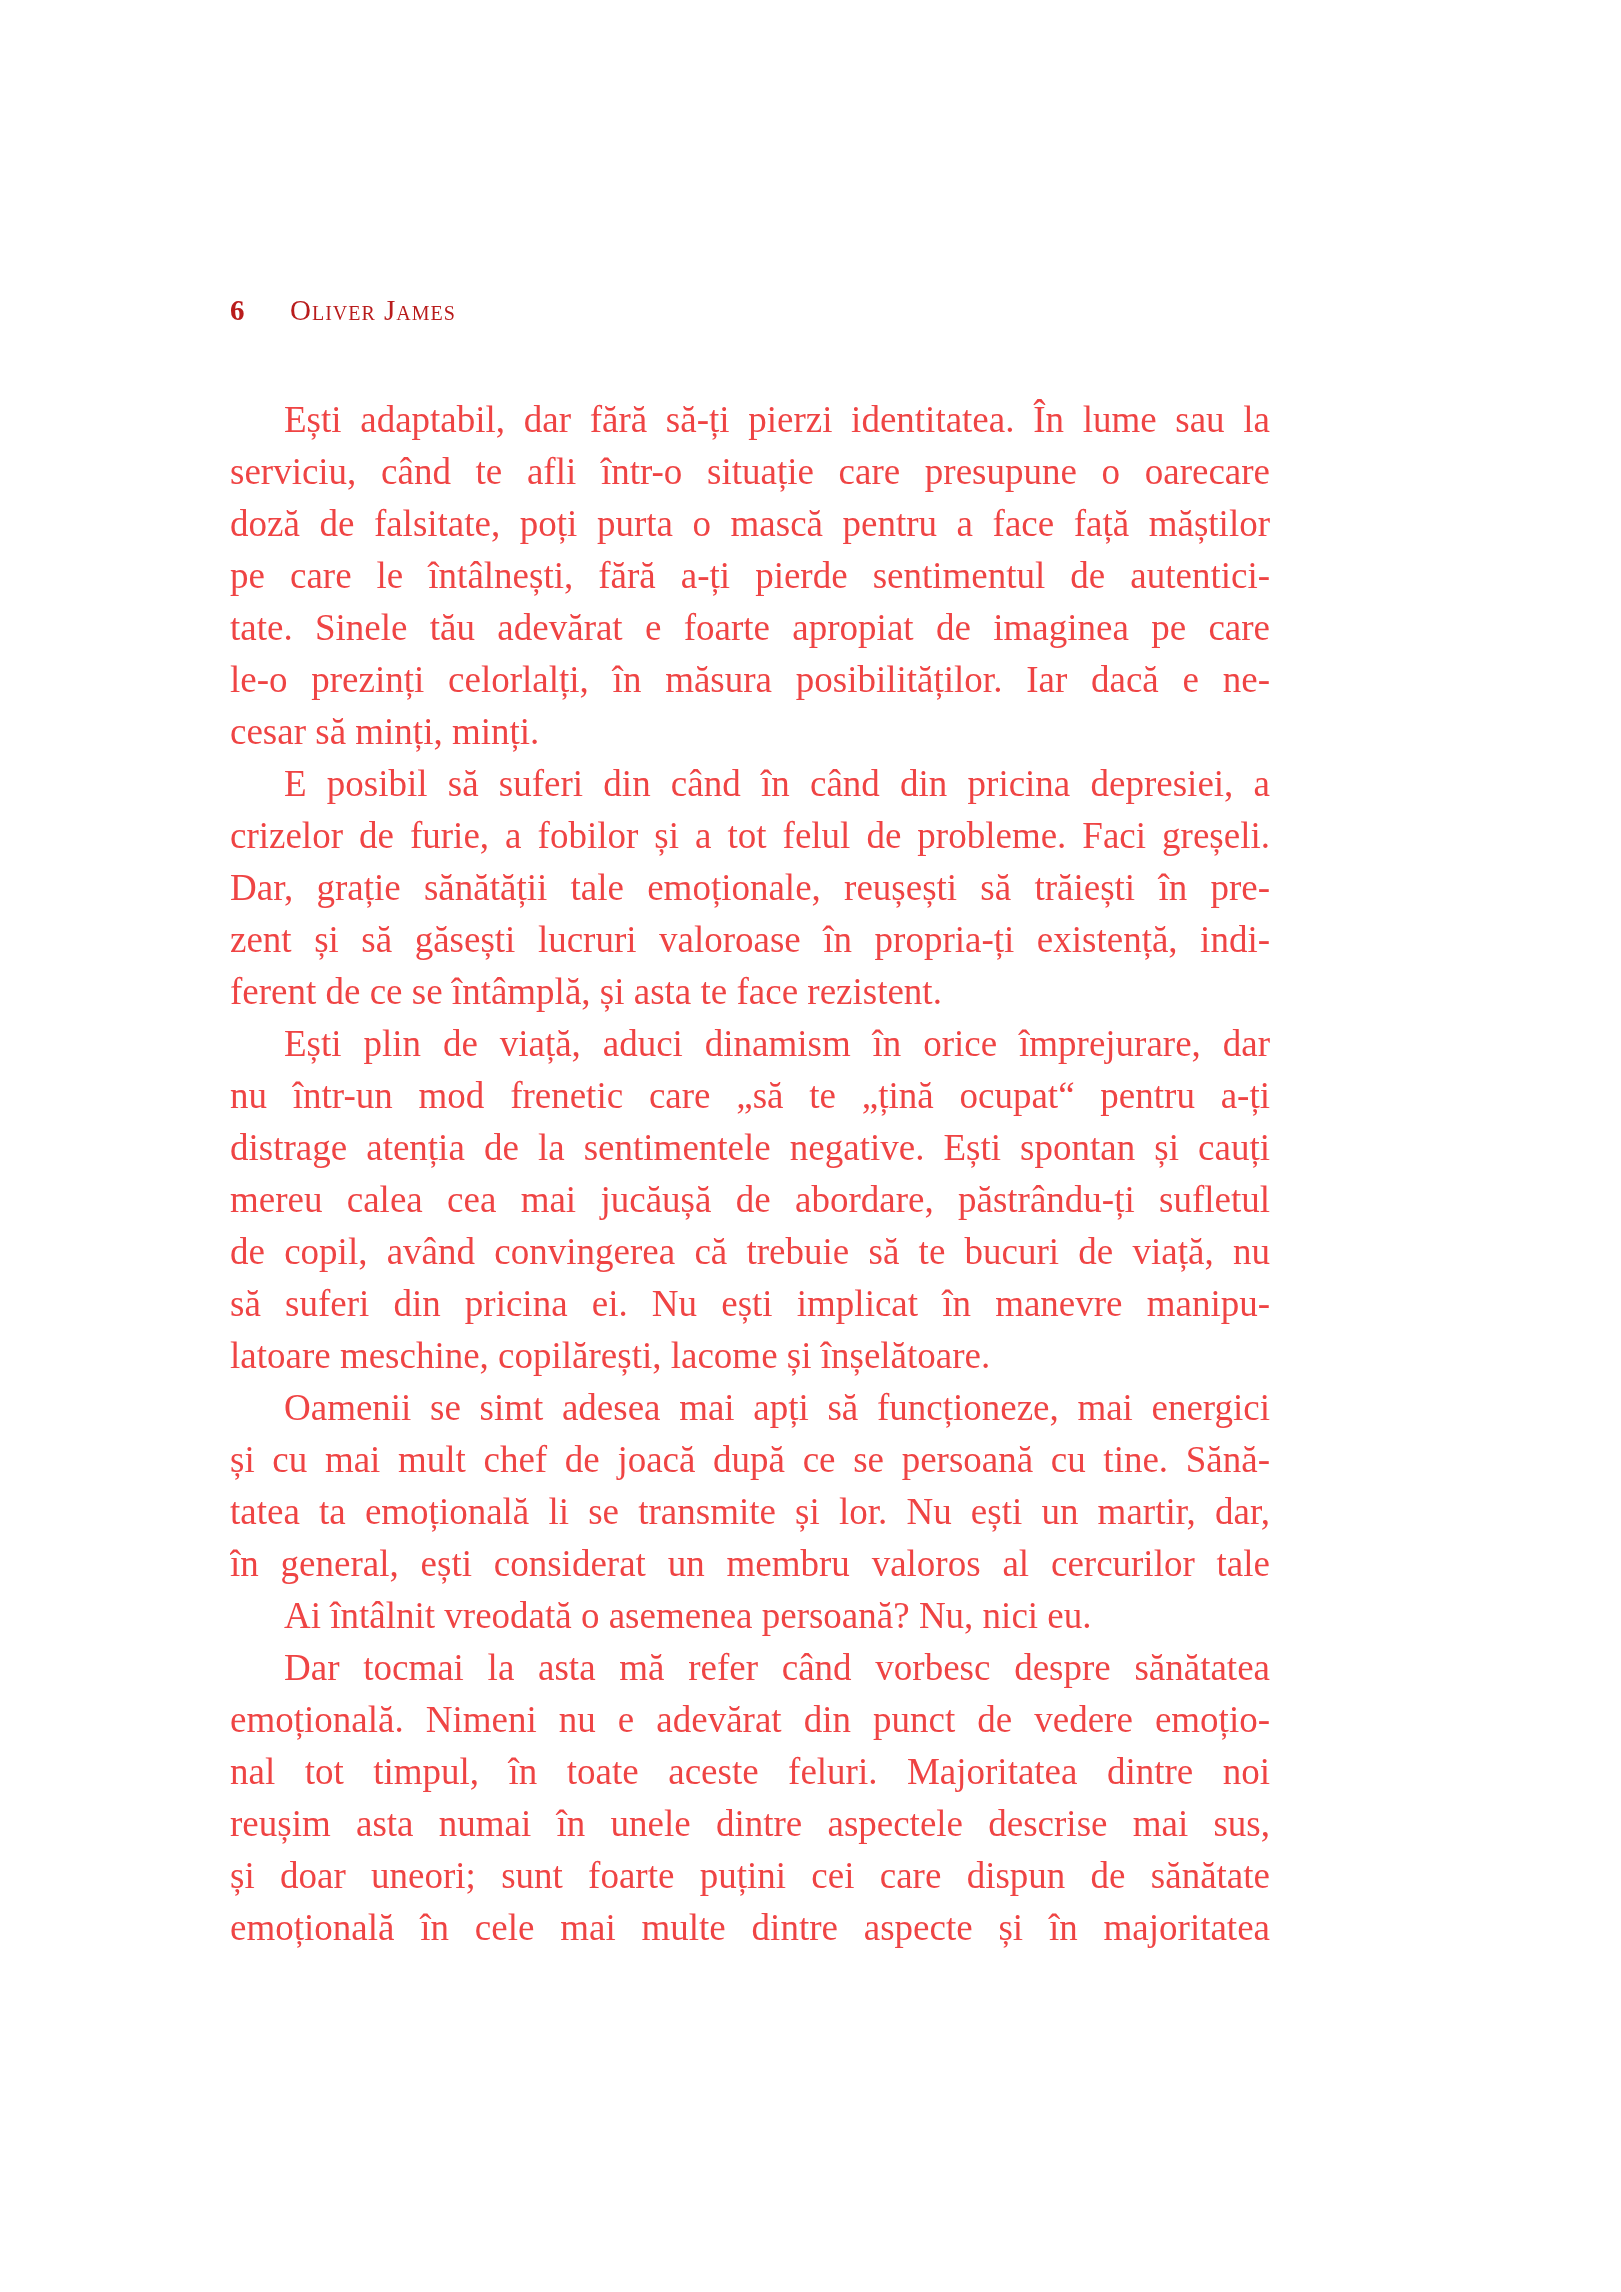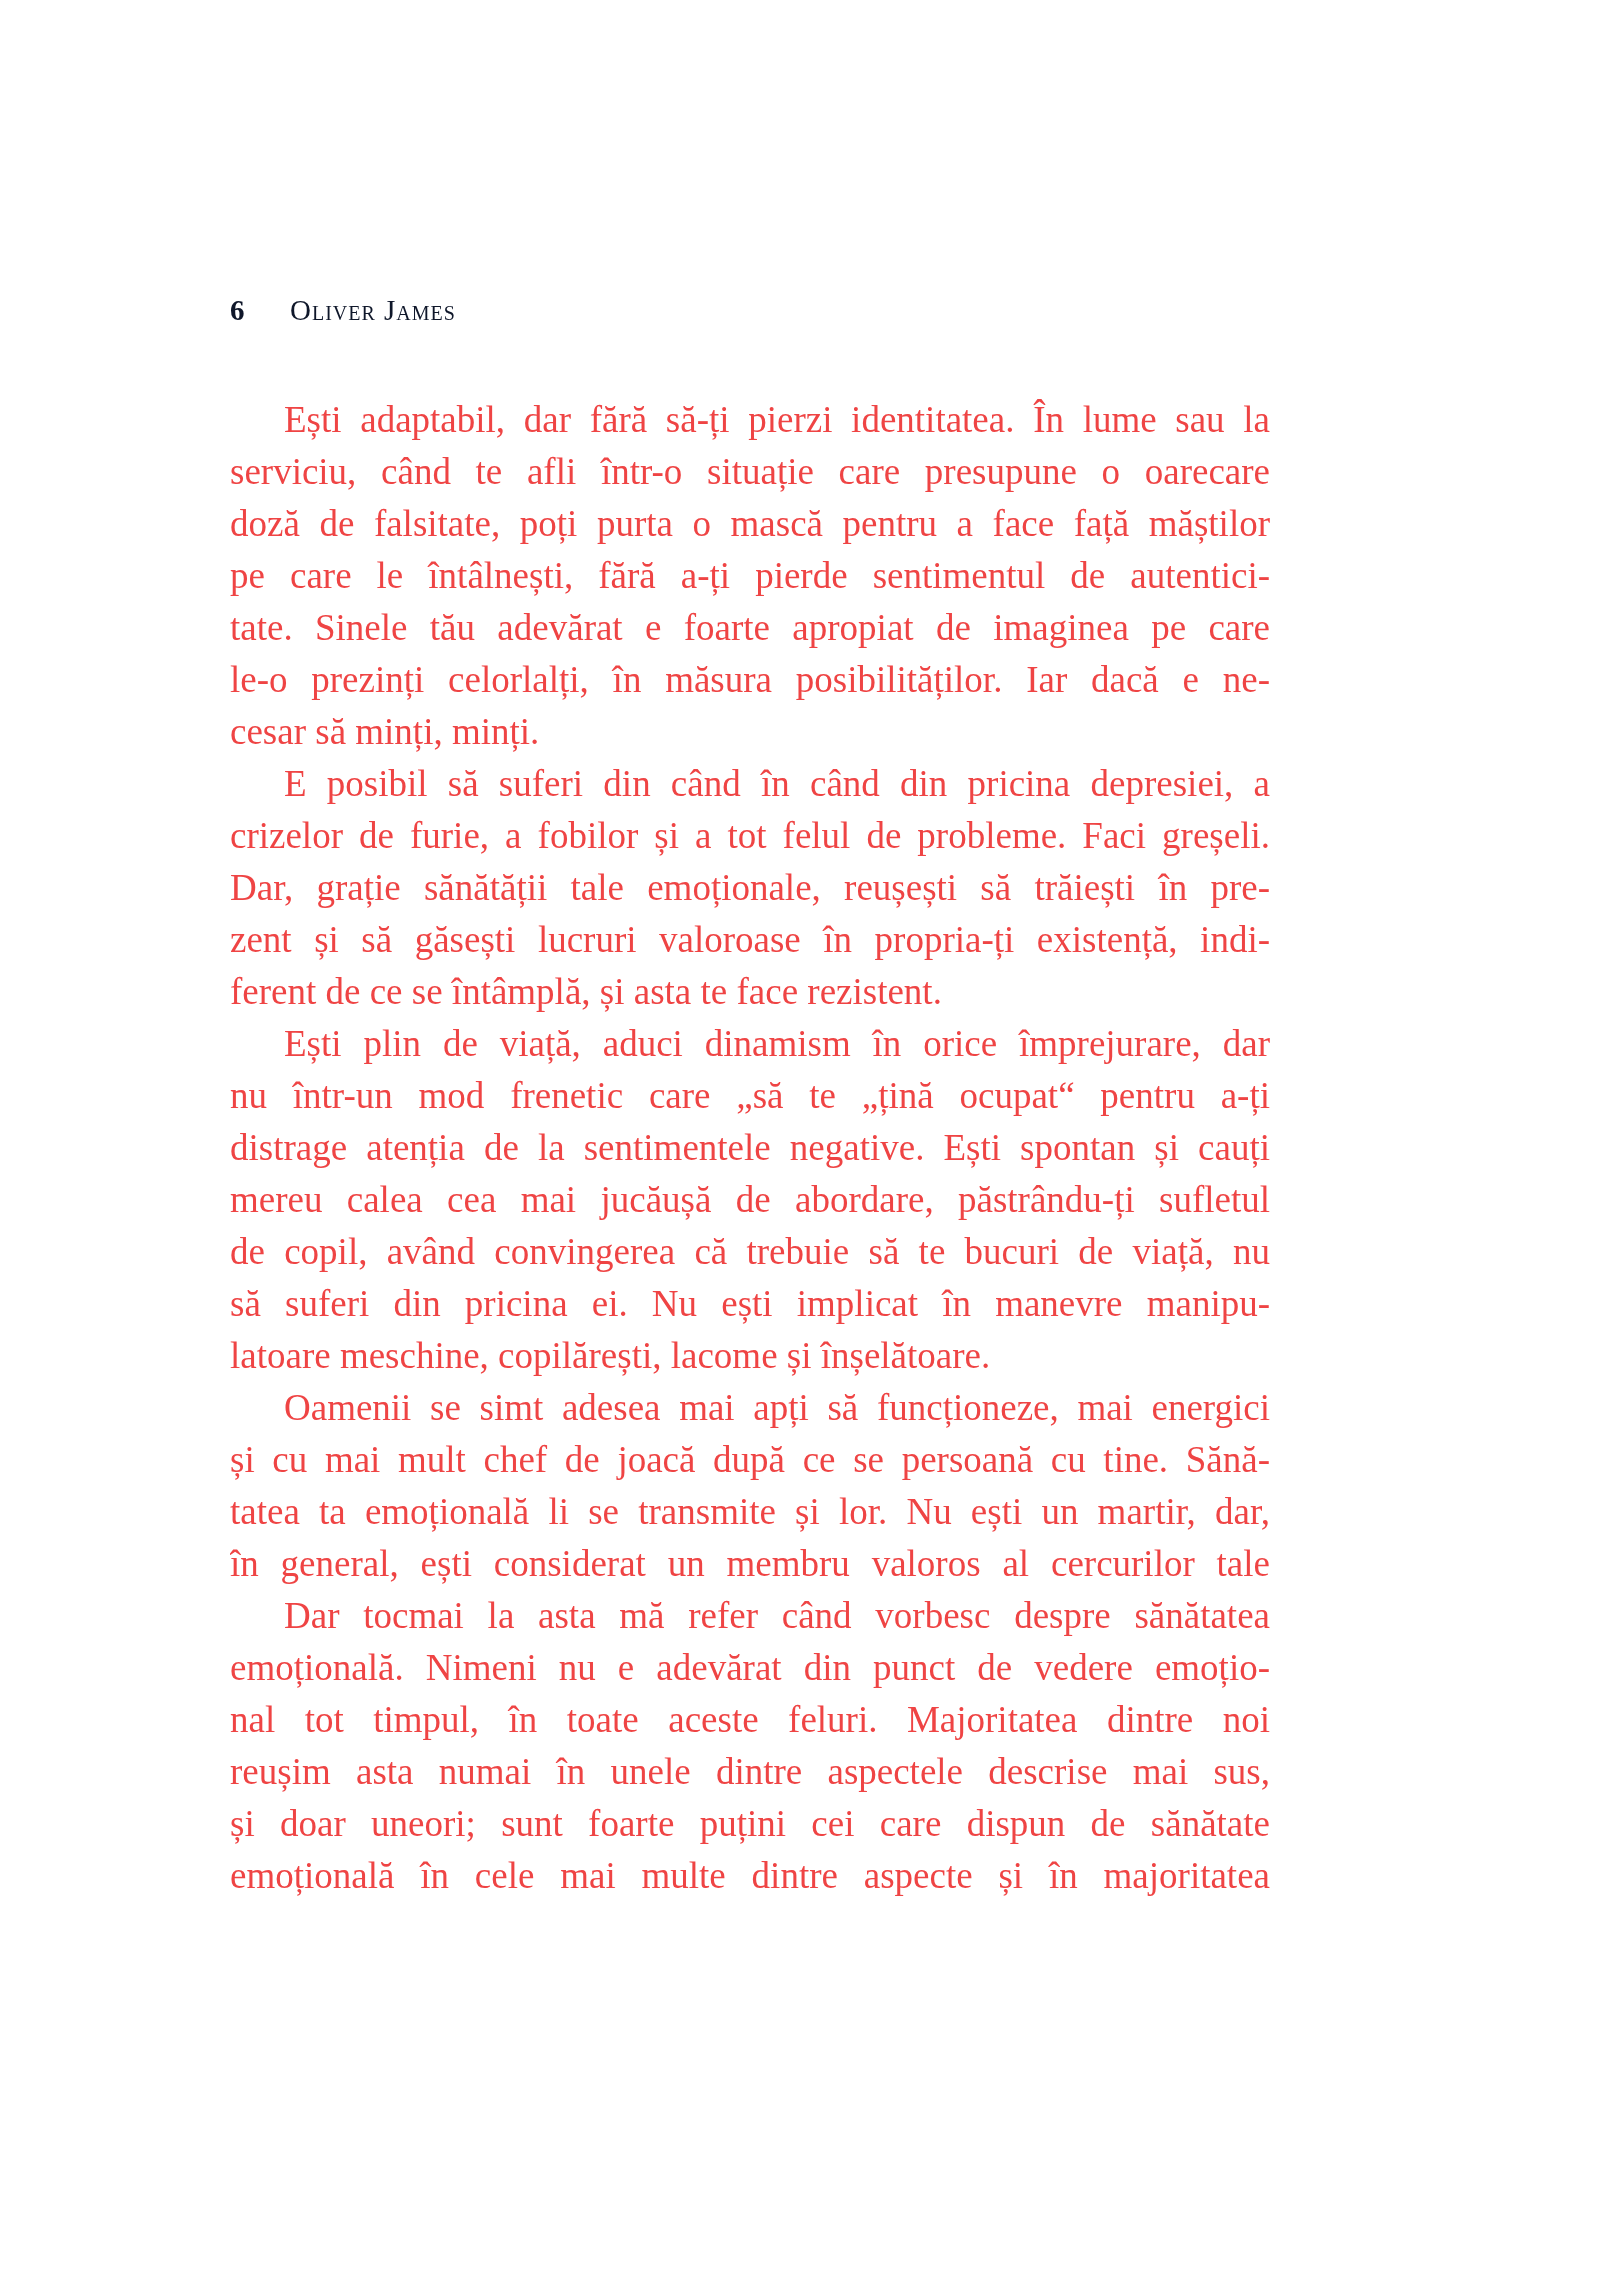--- a/index.html
+++ b/index.html
@@ -1,21 +1,21 @@
 <!DOCTYPE html>
 <html><head>
 <meta charset="utf-8">
 <style>
   html, body { margin: 0; padding: 0; background: #ffffff; }
   body { width: 1621px; height: 2293px; position: relative; overflow: hidden; }
   .page { position: absolute; left: 0; top: 0; width: 1621px; height: 2293px; background: #ffffff; }
   .running-head {
     position: absolute; left: 230px; top: 294px; height: 49px;
     font-family: "Liberation Serif", "DejaVu Serif", serif;
-    color: #0f172a; white-space: nowrap;
+    color: #b91c1c; white-space: nowrap;
   }
   .page-number { font-size: 29px; font-weight: bold; display: inline-block; width: 56px; }
   .author { font-size: 29px; font-variant: small-caps; letter-spacing: 1px; }
   .body-text {
     position: absolute; left: 230px; top: 394px; width: 1040px;
     font-family: "Liberation Serif", "DejaVu Serif", serif;
     font-size: 37px; line-height: 52px; color: #ef4444;
   }
   .line {
     display: block; height: 52px; white-space: nowrap;
@@ -64,20 +64,23 @@
       <span class="line last">latoare meschine, copilărești, lacome și înșelătoare.</span>
     </div>
 
     <div>
       <span class="line first">Oamenii se simt adesea mai apți să funcționeze, mai energici</span>
       <span class="line">și cu mai mult chef de joacă după ce se persoană cu tine. Sănă-</span>
       <span class="line">tatea ta emoțională li se transmite și lor. Nu ești un martir, dar,</span>
       <span class="line">în general, ești considerat un membru valoros al cercurilor tale</span>
     </div>
 
+    <div>
+      <span class="line first last">Ai întâlnit vreodată o asemenea persoană? Nu, nici eu.</span>
+    </div>
 
     <div>
       <span class="line first">Dar tocmai la asta mă refer când vorbesc despre sănătatea</span>
       <span class="line">emoțională. Nimeni nu e adevărat din punct de vedere emoțio-</span>
       <span class="line">nal tot timpul, în toate aceste feluri. Majoritatea dintre noi</span>
       <span class="line">reușim asta numai în unele dintre aspectele descrise mai sus,</span>
       <span class="line">și doar uneori; sunt foarte puțini cei care dispun de sănătate</span>
       <span class="line">emoțională în cele mai multe dintre aspecte și în majoritatea</span>
     </div>
   </div>

